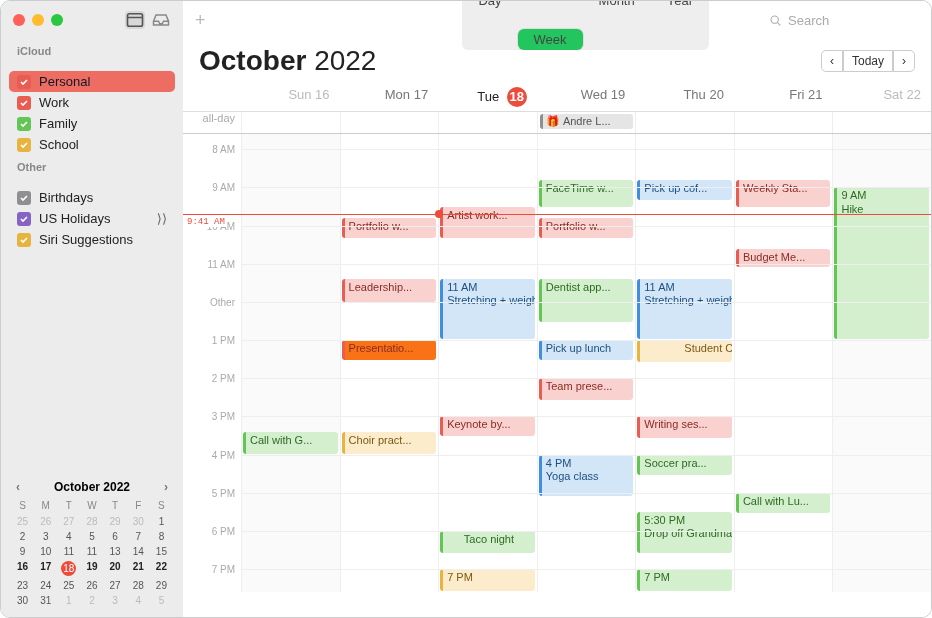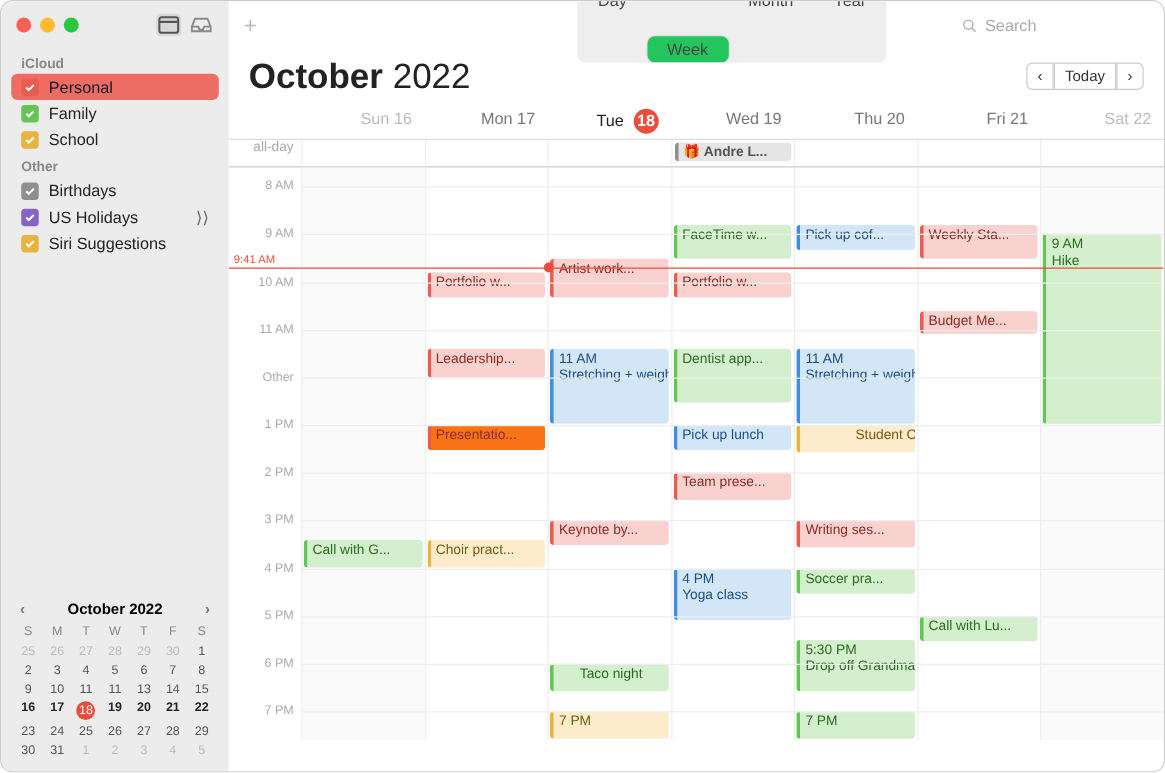--- a/index.html
+++ b/index.html
@@ -10,21 +10,21 @@
 .sidebar { width: 182px; background: #ececec; display: flex; flex-direction: column; }
 .titlebar { height: 38px; display: flex; align-items: center; padding: 0 12px; gap: 8px; }
 .traffic { display: flex; gap: 7px; }
 .dot { width: 12px; height: 12px; border-radius: 50%; }
 .dot.red { background: #ff5f57; }
 .dot.yellow { background: #febc2e; }
 .dot.green { background: #28c840; }
 .titlebar-icons { margin-left: auto; display: flex; gap: 6px; color: #555; }
 .tb-icon { width: 20px; height: 18px; display: flex; align-items: center; justify-content: center; border-radius: 4px; }
 .tb-icon.active { background: #d8d8d8; }
-.section-header { font-size: 11px; color: #888; font-weight: 600; padding: 6px 16px 2px; }
+.section-header { font-size: 11px; color: #888; font-weight: 600; padding: 6px 16px 14px; }
 .cal-list { padding: 0 8px; }
 .cal-item { display: flex; align-items: center; gap: 8px; padding: 3px 8px; border-radius: 5px; font-size: 13px; color: #222; }
 .cal-item.selected { background: #ee6d62; color: #0f172a; }
 .checkbox { width: 14px; height: 14px; border-radius: 3px; display: flex; align-items: center; justify-content: center; flex-shrink: 0; }
 .checkbox svg { width: 10px; height: 10px; }
 .broadcast { margin-left: auto; font-size: 13px; color: #666; }
 
 
 .sidebar-spacer { flex: 1; }
 .mini-cal { padding: 8px 10px 10px; }
@@ -56,21 +56,21 @@
 .nav-btn:last-child { border-radius: 0 5px 5px 0; }
 
 .day-headers { display: flex; padding: 10px 0 4px 58px; border-bottom: 1px solid #ddd; }
 .day-header { flex: 1; text-align: right; padding-right: 10px; font-size: 13px; color: #777; }
 .day-header.today-col { color: #222; }
 .today-badge { background: #ec4c3c; color: #fff; border-radius: 50%; display: inline-block; width: 20px; height: 20px; line-height: 20px; text-align: center; margin-left: 4px; font-weight: 600; }
 .day-header.dim { color: #bbb; }
 
 .allday-row { display: flex; border-bottom: 1px solid #ccc; height: 22px; font-size: 11px; }
 .allday-label { width: 58px; text-align: right; padding-right: 6px; color: #aaa; }
-.allday-cells { flex: 1; display: flex; font-weight: bold; }
+.allday-cells { flex: 1; display: flex; }
 .allday-cell { flex: 1; border-left: 1px solid #eee; padding: 2px; }
 
 .grid-scroll { flex: 1; overflow: hidden; position: relative; }
 .grid { position: relative; height: 100%; }
 .hour-labels { position: absolute; left: 0; top: 0; width: 58px; }
 .hour-label { position: absolute; right: 6px; font-size: 10px; color: #aaa; transform: translateY(-50%); }
 .columns { position: absolute; left: 58px; right: 0; top: 0; bottom: 0; display: flex; }
 .col { flex: 1; border-left: 1px solid #eee; position: relative; }
 .col.weekend { background: #fafafa; }
 .hour-line { position: absolute; left: 58px; right: 0; border-top: 1px solid #eee; }
@@ -112,20 +112,28 @@
     <div id="sidebar-sections">
         <div class="section-header">iCloud</div>
         <div class="cal-list">
           <div class="cal-item selected">
             <div class="checkbox" style="background: rgb(232, 92, 81);">
               <svg viewBox="0 0 10 10">
                 <path d="M2 5 L4 7 L8 3" stroke="#fff" stroke-width="1.6" fill="none"></path>
               </svg>
             </div>
             <span>Personal</span>
+          </div>
+          <div class="cal-item">
+            <div class="checkbox" style="background: rgb(232, 92, 81);">
+              <svg viewBox="0 0 10 10">
+                <path d="M2 5 L4 7 L8 3" stroke="#fff" stroke-width="1.6" fill="none"></path>
+              </svg>
+            </div>
+            <span>Work</span>
           </div>
           <div class="cal-item">
             <div class="checkbox" style="background: rgb(98, 197, 84);">
               <svg viewBox="0 0 10 10">
                 <path d="M2 5 L4 7 L8 3" stroke="#fff" stroke-width="1.6" fill="none"></path>
               </svg>
             </div>
             <span>Family</span>
           </div>
           <div class="cal-item">
@@ -401,18 +409,18 @@
           <div class="hour-line" style="top: 129.767px;"></div>
           <div class="hour-line" style="top: 167.933px;"></div>
           <div class="hour-line" style="top: 206.1px;"></div>
           <div class="hour-line" style="top: 244.267px;"></div>
           <div class="hour-line" style="top: 282.433px;"></div>
           <div class="hour-line" style="top: 320.6px;"></div>
           <div class="hour-line" style="top: 358.767px;"></div>
           <div class="hour-line" style="top: 396.933px;"></div>
           <div class="hour-line" style="top: 435.1px;"></div>
           <div class="now-line" style="top: 79.5012px;"></div>
-          <div class="now-label" style="top: 73px;">9:41 AM</div>
+          <div class="now-label" style="top: 88px; font-family: Liberation Mono, monospace;">9:41 AM</div>
           <div class="now-dot" style="top: 79.5012px; left: 255.714px;"></div>
         </div>
     </div>
   </div>
 </div>
 
 </body></html>

